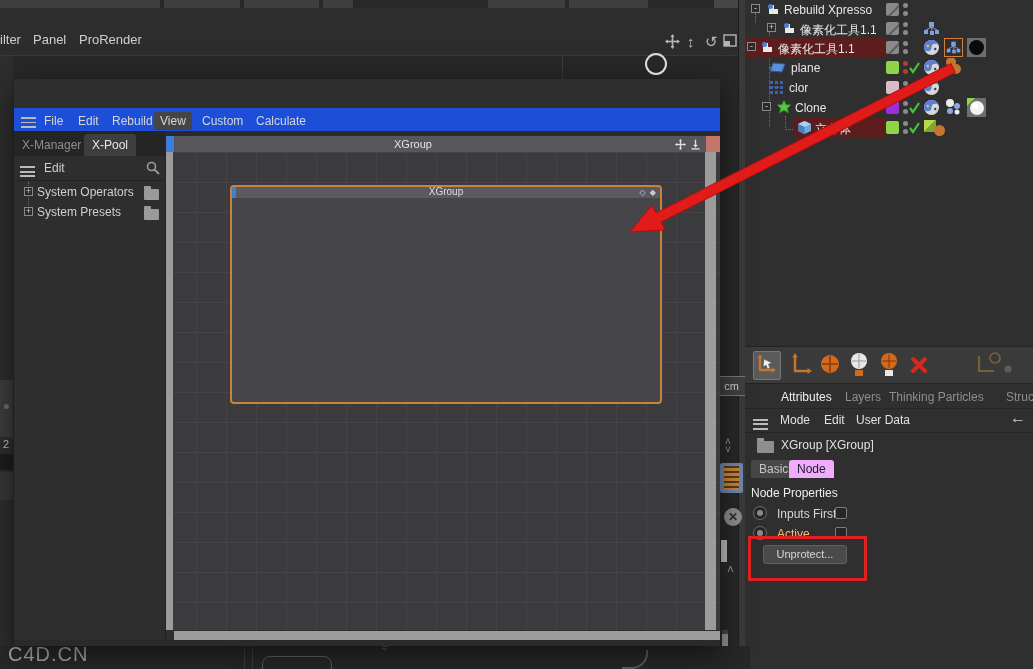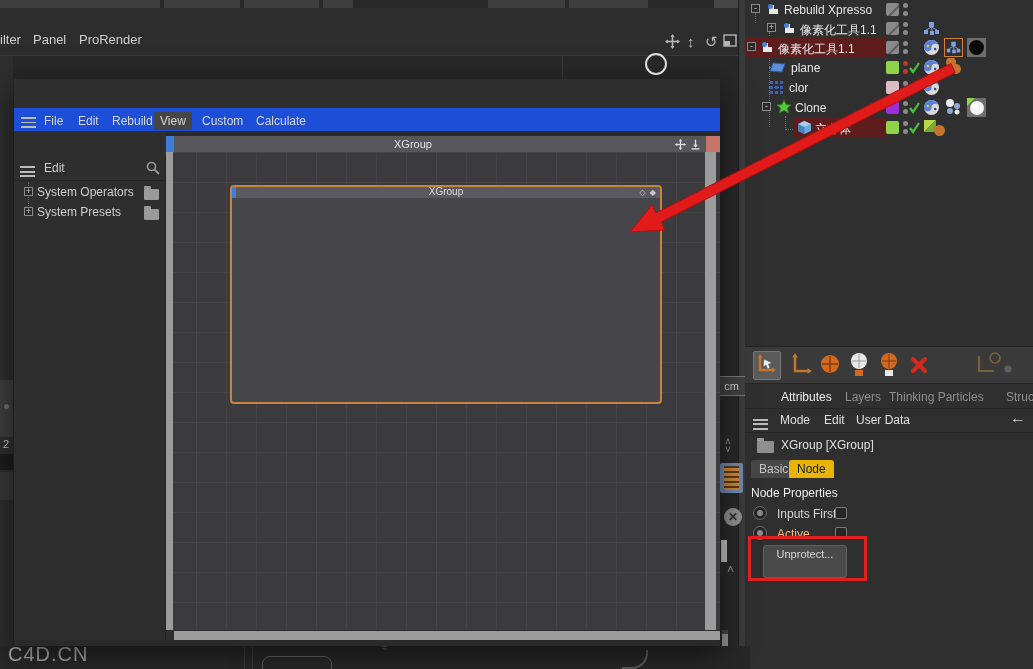--- a/index.html
+++ b/index.html
@@ -86,21 +86,21 @@
 
   
   #attr { position:absolute; left:745px; top:384px; width:288px; height:285px; background:#2f2f2f; }
   .atab { position:absolute; top:6px; font-size:12px;margin-left:28px; }
   .atab.on { color:#f0f0f0; } .atab.off { color:#8f8f8f; }
   .amenu { position:absolute; top:29px; font-size:12px; color:#e0e0e0; }
   .sect-tab { position:absolute; top:76px; height:18px; font-size:12px; padding:2px 8px 0; border-radius:3px 3px 0 0; }
   .radio { position:absolute; width:14px; height:14px; border-radius:50%; background:#262626; border:1px solid #6e6e6e; }
   .radio::after { content:""; position:absolute; left:3px; top:3px; width:6px; height:6px; border-radius:50%; background:#8b8b8b; }
   .chk { position:absolute; width:12px; height:12px; background:#262626; border:1px solid #7c7c7c; border-radius:2px; }
-  #unprotect { position:absolute; left:18px; top:161px; width:84px; height:33px; background:#4a4a4a; border:1px solid #616161;
+  #unprotect { position:absolute; left:18px; top:161px; width:84px; height:19px; background:#4a4a4a; border:1px solid #616161;
      border-radius:3px; color:#d6d6d6; font-size:11px; text-align:center; line-height:17px; }
   #redbox { position:absolute; left:748px; top:536px; width:119px; height:45px; border:3px solid #e01f1f; z-index:55; }
 
   
   #cmbox { position:absolute; left:716px; top:376px; width:31px; height:20px; background:#3f3f3f; border:1px solid #777;
      color:#cfcfcf; font-size:11px; text-align:center; line-height:18px; }
   #filmthumb { position:absolute; left:720px; top:463px; width:23px; height:30px; background:#6f87b0; border-radius:2px; }
   #filmthumb .film { position:absolute; left:4px; top:3px; width:15px; height:24px; background:#c8863c;
      background-image:linear-gradient(#5a3a16 2px, transparent 2px); background-size:15px 5px; }
   #xcircle { position:absolute; left:724px; top:508px; width:18px; height:18px; border-radius:50%; background:#8d8d8d;
@@ -180,20 +180,24 @@
     <div id="xmenu">
       <span class="abs" style="left:7px;top:6px"><span class="burger"></span></span>
       <span class="xm-item" style="left:24px">File</span>
       <span class="xm-item" style="left:58px">Edit</span>
       <span class="xm-item" style="left:92px">Rebuild</span>
       <span class="xm-item hl" style="left:140px">View</span>
       <span class="xm-item" style="left:182px">Custom</span>
       <span class="xm-item" style="left:236px">Calculate</span>
     </div>
 
+    <div id="xtabs">
+      <span class="xtab off" style="left:0">X-Manager</span>
+      <span class="xtab on" style="left:70px">X-Pool</span>
+    </div>
 
     <div id="pool">
       <div class="pool-row" style="top:2px">
         <span class="abs" style="left:6px;top:5px"><span class="burger"></span></span>
         <span class="tree-lbl abs" style="left:30px;top:3px">Edit</span>
         <span class="abs" style="left:132px;top:3px">
           <svg width="14" height="14" viewBox="0 0 14 14">
               <circle cx="5.5" cy="5.5" r="4" fill="none" stroke="#9a9a9a" stroke-width="1.6"></circle>
               <line x1="8.5" y1="8.5" x2="13" y2="13" stroke="#9a9a9a" stroke-width="1.8"></line>
             </svg>
@@ -584,21 +588,21 @@
     <span class="amenu" style="left:35px">Mode</span>
     <span class="amenu" style="left:79px">Edit</span>
     <span class="amenu" style="left:111px">User Data</span>
     <span class="amenu" style="left:265px;font-size:16px;top:25px;color:#cfcfcf">←</span>
     <div class="abs" style="left:0;top:48px;width:288px;height:1px;background:#262626"></div>
 
     <span class="foldr" style="position:absolute;left:12px;top:57px;width:17px;height:12px;background:#8f8f8f"></span>
     <span class="abs" style="left:36px;top:54px;font-size:12px;color:#e0e0e0">XGroup [XGroup]</span>
 
     <span class="sect-tab" style="left:6px;background:#474747;color:#c6c6c6">Basic</span>
-    <span class="sect-tab" style="left: 44px; background: #eab308; color: rgb(20, 30, 44);">Node</span>
+    <span class="sect-tab" style="left: 44px; background: #f0abfc; color: rgb(20, 30, 44);">Node</span>
 
     <span class="abs" style="left:6px;top:102px;font-size:12px;font-weight:normal;color:#ededed">Node Properties</span>
 
     <span class="radio" style="left:8px;top:122px"></span>
     <span class="abs" style="left:32px;top:123px;font-size:12px;color:#d6d6d6">Inputs First</span>
     <span class="chk" style="left:90px;top:123px"></span>
 
     <span class="radio" style="left:8px;top:142px"></span>
     <span class="abs" style="left:32px;top:143px;font-size:12px;color:#fdba74">Active</span>
     <span class="chk" style="left:90px;top:143px"></span>

